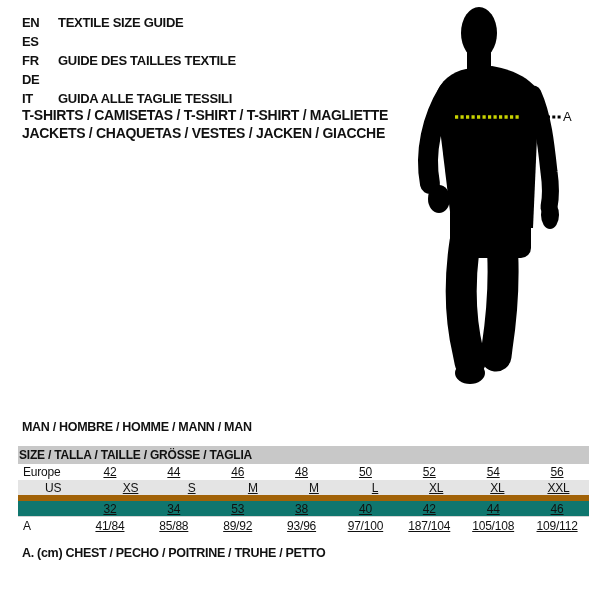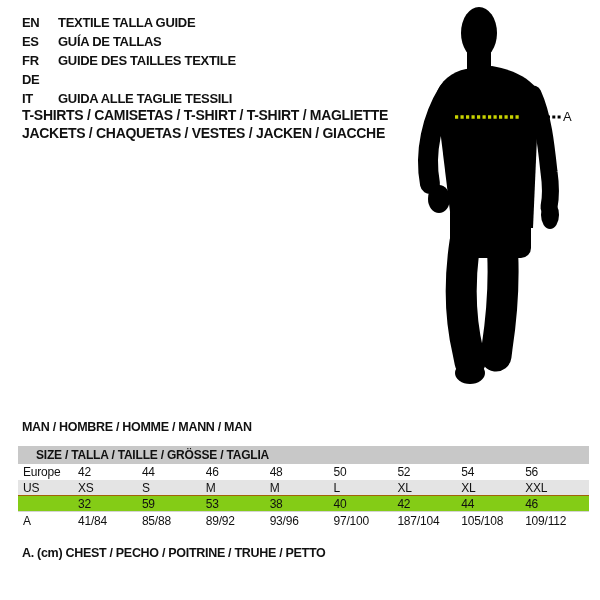--- a/index.html
+++ b/index.html
@@ -82,39 +82,41 @@
     position: absolute;
     left: 18px;
     top: 446px;
     width: 571px;
     font-size: 12px;
     letter-spacing: -0.2px;
   }
   .thead {
     height: 18px;
     line-height: 18px;
-    padding-left: 18px;
+    padding-left: 1px;
     font-weight: 700;
     white-space: nowrap;
   }
   .trow {
     display: grid;
     grid-template-columns: 60px repeat(8, 1fr);
     align-items: center;
   }
   .trow .tlabel {
     padding-left: 5px;
     text-align: left;
     white-space: nowrap;
   }
   .trow .tcell {
-    white-space: nowrap;
+    text-align: center;
+    white-space: nowrap;
+    text-decoration: underline;
   }
   .r-europe { height: 16px; }
-  .r-us     { height: 15px; border-bottom: 1px solid #a16207; }
+  .r-us     { height: 15px; border-bottom: 6px solid #a16207; padding-left: 22px; }
   .r-num    { height: 15px; }
   .r-a      { height: 17px; border-top: 1px solid #d4d4d4; }
 
   
   .footnote {
     position: absolute;
     left: 22px;
     top: 546px;
     font-size: 12.5px;
     font-weight: 700;
@@ -124,25 +126,24 @@
   }
 </style>
 </head>
 <body>
 
 <div class="canvas">
 
   <div class="lang-list">
     <div class="lang-row">
       <span class="lang-code">EN</span>
-      <span class="lang-label">TEXTILE TALLA GUIDE</span>
+      <span class="lang-label">TEXTILE SIZE GUIDE</span>
     </div>
     <div class="lang-row">
       <span class="lang-code">ES</span>
-      <span class="lang-label">GUÍA DE TALLAS</span>
     </div>
     <div class="lang-row">
       <span class="lang-code">FR</span>
       <span class="lang-label">GUIDE DES TAILLES TEXTILE</span>
     </div>
     <div class="lang-row">
       <span class="lang-code">DE</span>
     </div>
     <div class="lang-row">
       <span class="lang-code">IT</span>
@@ -207,24 +208,24 @@
       <div class="tcell">XS</div>
       <div class="tcell">S</div>
       <div class="tcell">M</div>
       <div class="tcell">M</div>
       <div class="tcell">L</div>
       <div class="tcell">XL</div>
       <div class="tcell">XL</div>
       <div class="tcell">XXL</div>
     </div>
 
-    <div class="trow r-num" style="background-color: #84cc16;">
+    <div class="trow r-num" style="background-color: #0f766e;">
       <div class="tlabel"></div>
       <div class="tcell">32</div>
-      <div class="tcell">59</div>
+      <div class="tcell">34</div>
       <div class="tcell">53</div>
       <div class="tcell">38</div>
       <div class="tcell">40</div>
       <div class="tcell">42</div>
       <div class="tcell">44</div>
       <div class="tcell">46</div>
     </div>
 
     <div class="trow r-a">
       <div class="tlabel">A</div>

